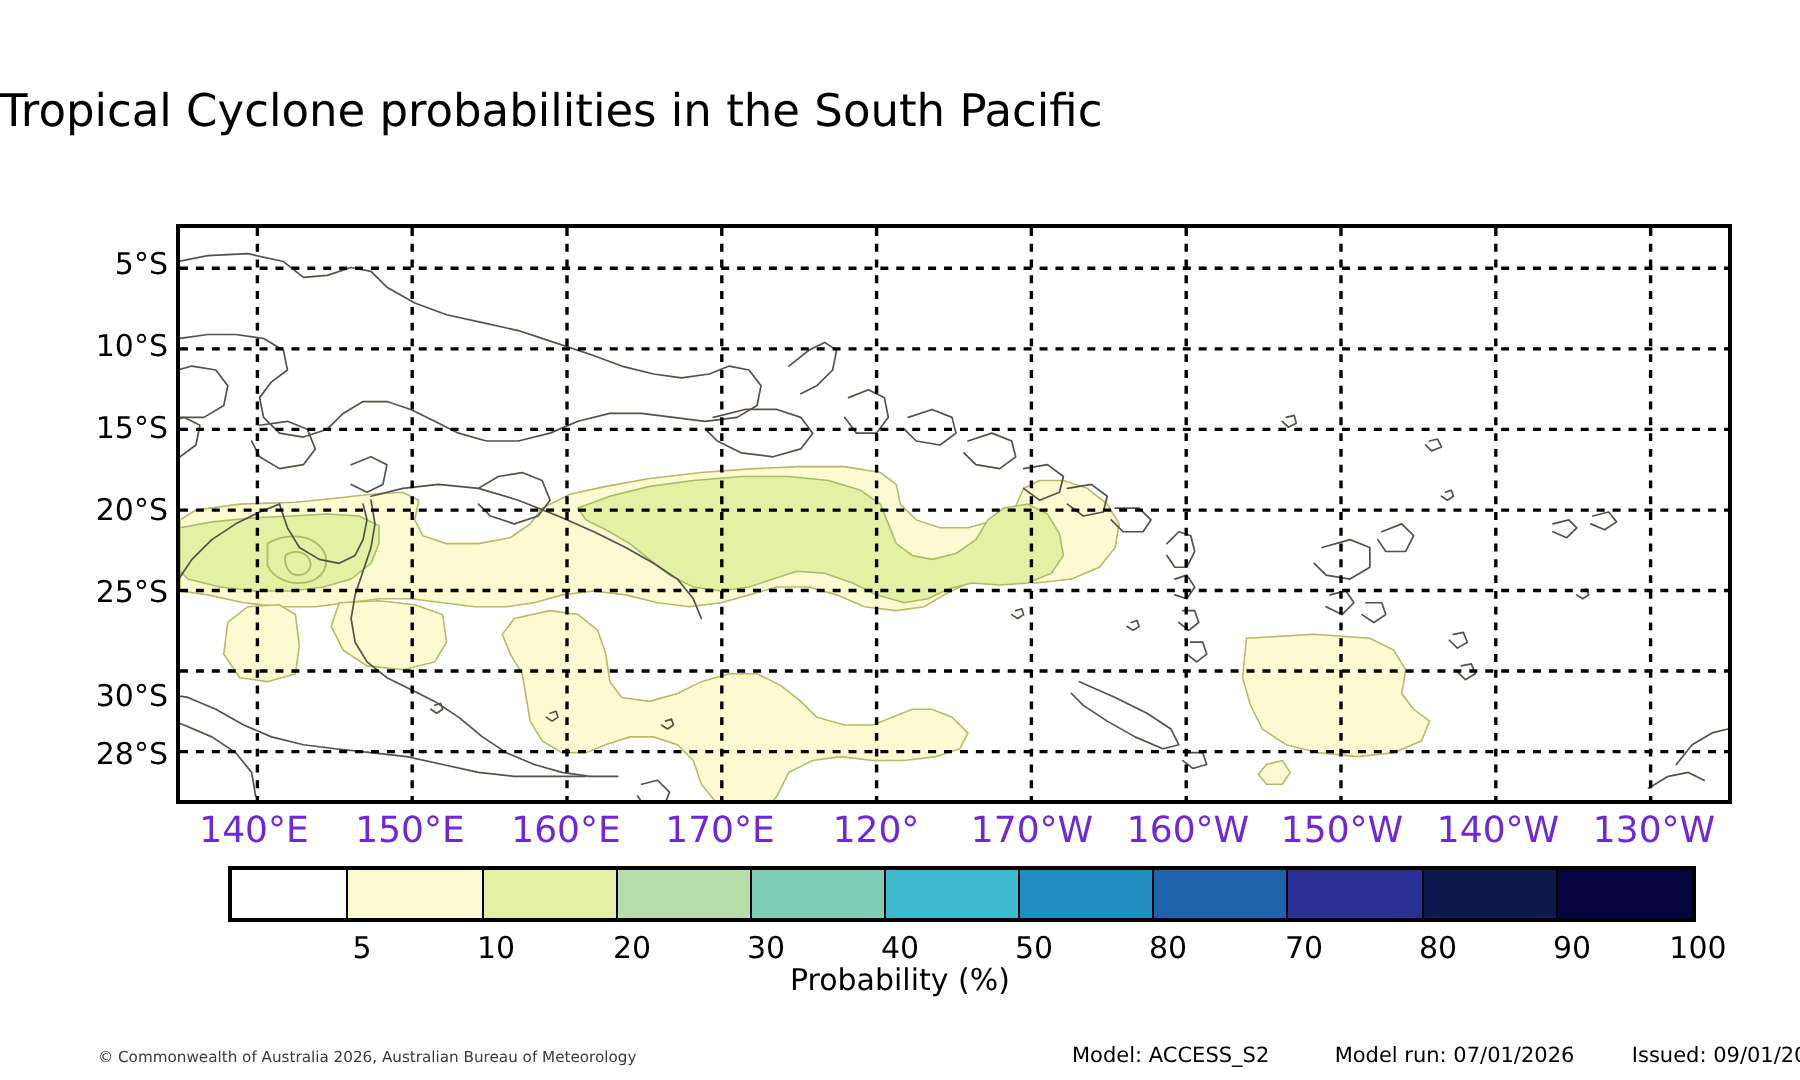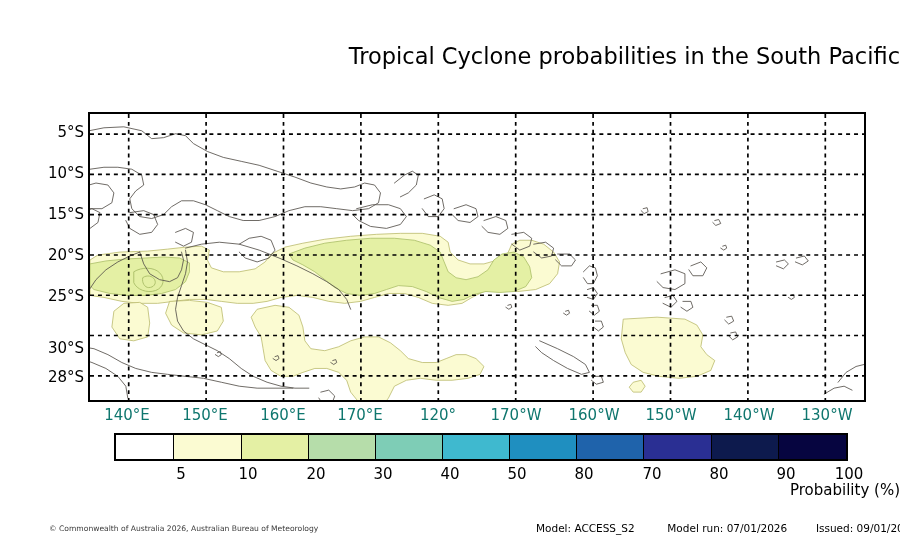--- a/index.html
+++ b/index.html
@@ -21,21 +21,21 @@
     left: 0; top: 0;
     width: 900px; height: 540px;
   }
 
   
   .title-block {
     position: absolute;
     left: 0;
     top: 42px;
     width: 900px;
-    text-align: right;
+    text-align: left;
   }
   .title-line {
     font-size: 22.5px;
     line-height: 28px;
     letter-spacing: 0px;
     color: #000;
     white-space: nowrap;
   }
 
   
@@ -70,24 +70,24 @@
   }
   .xtick-holder {
     position: absolute;
     left: 0; top: 408px;
     width: 900px; height: 22px;
   }
   .xlab {
     position: absolute;
     top: 0;
     transform: translateX(-50%);
-    font-size: 15px;
+    font-size: 18px;
     line-height: 15px;
     white-space: nowrap;
-    color: #0f766e;
+    color: #6d28d9;
   }
 
   
   .cbar-wrap {
     position: absolute;
     left: 114px;
     top: 433px;
     width: 734px;
     height: 28px;
     border: 2.5px solid #000;
@@ -115,21 +115,21 @@
     font-size: 15px;
     line-height: 16px;
     white-space: nowrap;
     color: #000;
   }
   .cbar-title {
     position: absolute;
     left: 0;
     top: 482px;
     width: 900px;
-    text-align: right;
+    text-align: center;
     font-size: 15px;
     line-height: 17px;
     color: #000;
   }
 
   
   .footer-left {
     position: absolute;
     left: 18px;
     top: 524px;

